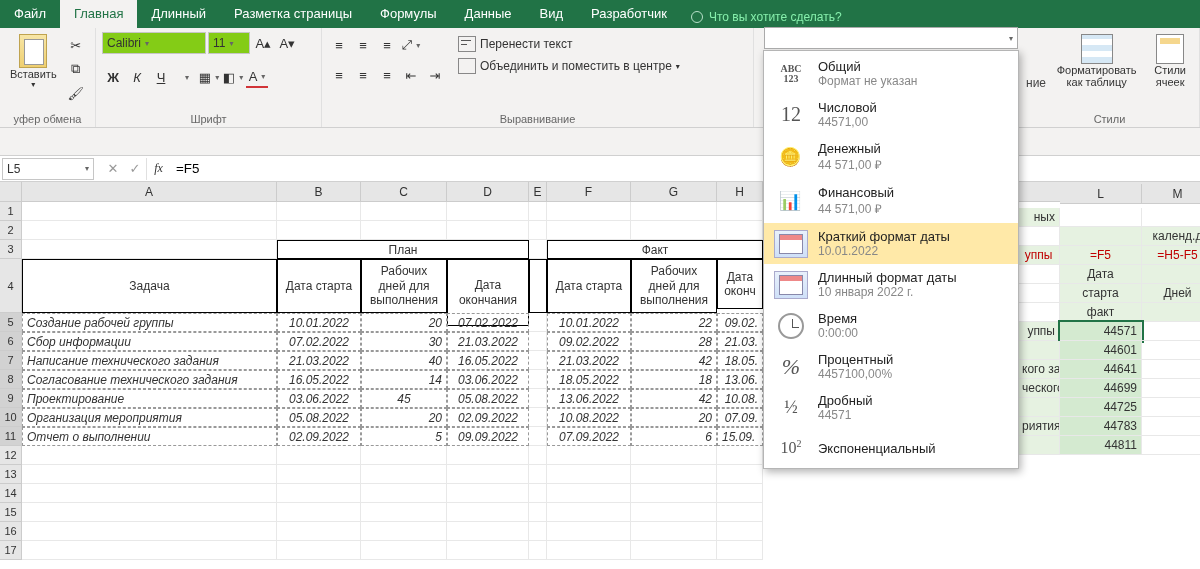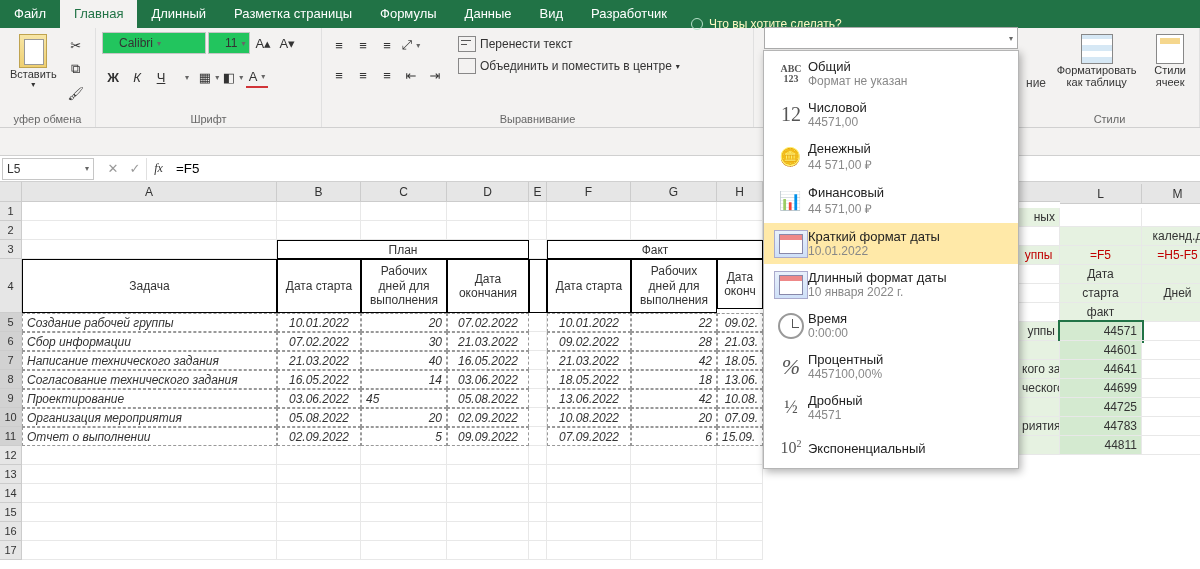--- a/index.html
+++ b/index.html
@@ -2,32 +2,32 @@
 <html><head>
 <meta charset="utf-8">
 <style>
   * { box-sizing: border-box; margin: 0; padding: 0; }
   body { font-family: "Segoe UI", Tahoma, sans-serif; font-size: 12px; background: #fff; color: #333; overflow: hidden; width: 1200px; height: 569px; position: relative; }
 
   
   .menu-bar { background: #217346; display: flex; align-items: stretch; height: 28px; }
   .menu-tab { color: #fff; padding: 6px 14px; cursor: pointer; font-size: 13px; }
   .menu-tab.active { background: #f3f2f1; color: #217346; }
-  .tell-me { color: #fef9c3; padding: 24px 10px; display: flex; align-items: center; gap: 6px; }
+  .tell-me { color: #86efac; padding: 17px 10px; display: flex; align-items: center; gap: 6px; }
   .tell-me-icon { width: 12px; height: 12px; border: 1px solid #b7e0c9; border-radius: 50%; display: inline-block; }
 
   
   .ribbon { background: #f3f2f1; height: 100px; display: flex; border-bottom: 1px solid #d0d0d0; }
   .ribbon-group { border-right: 1px solid #e0e0e0; display: flex; flex-direction: column; padding: 4px 6px 0 6px; }
   .ribbon-body { flex: 1; display: flex; align-items: flex-start; gap: 4px; }
   .ribbon-label { text-align: center; color: #666; font-size: 11px; padding: 2px 0; }
   .big-btn { display: flex; flex-direction: column; align-items: center; padding: 2px 4px; cursor: pointer; font-size: 11px; }
   .small-btn { width: 22px; height: 22px; display: inline-flex; align-items: center; justify-content: center; cursor: pointer; font-size: 13px; }
   .small-row { display: flex; align-items: center; gap: 2px; margin-bottom: 2px; }
-  .combo { height: 22px; border: 1px solid #c6c6c6; background: #22c55e; display: inline-flex; align-items: center; padding: 0 16px; font-size: 12px; }
+  .combo { height: 22px; border: 1px solid #c6c6c6; background: #84cc16; display: inline-flex; align-items: center; padding: 0 4px; font-size: 12px; }
   .arrow-down::after { content: "▾"; font-size: 8px; margin-left: 4px; color: #666; }
 
   
   .formula-bar { display: flex; align-items: center; height: 26px; border-bottom: 1px solid #d0d0d0; background:#fff; }
   .name-box { width: 92px; height: 22px; border: 1px solid #c6c6c6; margin: 0 8px 0 2px; padding: 0 4px; display:flex; align-items:center; justify-content:space-between; }
   .fx-btn { width: 24px; height: 22px; display:flex; align-items:center; justify-content:center; border-left:1px solid #e0e0e0; font-style: italic; font-family: serif; }
   .formula-input { flex: 1; padding: 0 6px; height: 22px; border: none; }
 
   
   .grid-wrap { position: relative; }
@@ -41,21 +41,21 @@
   .hdr-cell { text-align: center; font-weight: normal; border: 1px solid #000 !important; }
   .data-cell { border: 1px dashed #999 !important; font-style: italic; }
 
   
   .cA { width: 255px; } .cB { width: 84px; } .cC { width: 86px; } .cD { width: 82px; } .cE { width: 18px; } .cF { width: 84px; } .cG { width: 86px; } .cH { width: 46px; }
   .cL { width: 82px; } .cM { width: 72px; }
 
   
   .dropdown { position: absolute; left: 763px; top: 50px; width: 256px; background: #fff; border: 1px solid #b5b5b5; box-shadow: 2px 3px 8px rgba(0,0,0,0.3); z-index: 50; }
   .dd-search { height: 22px; border: 1px solid #aaa; margin: -24px 0 4px 0; background:#fff; position:relative; display:flex; justify-content:flex-end; align-items:center;}
-  .dd-item { display: flex; align-items: center; gap: 0; padding: 6px 10px; cursor: pointer; }
+  .dd-item { display: flex; align-items: center; gap: 10px; padding: 6px 10px; cursor: pointer; }
   .dd-item.selected { background: #ffe9a8; }
   .dd-icon { width: 34px; height: 28px; display:flex; align-items:center; justify-content:center; font-size: 16px; color:#555; font-family: serif; }
   .dd-icon.cal { background: linear-gradient(#e8f0fb, #cfe0f8); border:1px solid #aac; }
   .dd-texts { display:flex; flex-direction:column; }
   .dd-title { font-size: 13px; color: #222; }
   .dd-sub { font-size: 12px; color: #888; }
 
   
   .right-peek { position: absolute; left: 1018px; top: 208px; }
   .right-peek .prow { display: flex; height: 19px; }
@@ -241,21 +241,21 @@
         <div class="cell cA"></div>
         <div class="cell hdr-cell" style="width:252px;text-align:center;border-bottom:1px solid #000">План</div>
         <div class="cell cE"></div>
         <div class="cell hdr-cell" style="width:216px;text-align:center;border-bottom:1px solid #000">Факт</div>
       </div>
       <div class="row" style="height: 54px;">
         <div class="rh" style="line-height: 54px;">4</div>
         <div class="cell hdr-cell cA" style="white-space: normal; text-align: center; line-height: 1.2; display: flex; align-items: center; justify-content: center; height: 54px; border: 1px solid rgb(0, 0, 0);">Задача</div>
         <div class="cell hdr-cell cB" style="white-space: normal; text-align: center; line-height: 1.2; display: flex; align-items: center; justify-content: center; height: 54px; border: 1px solid rgb(0, 0, 0);">Дата старта</div>
         <div class="cell hdr-cell cC" style="white-space: normal; text-align: center; line-height: 1.2; display: flex; align-items: center; justify-content: center; height: 54px; border: 1px solid rgb(0, 0, 0);">Рабочих дней для выполнения</div>
-        <div class="cell hdr-cell cD" style="white-space: normal; text-align: center; line-height: 1.2; display: flex; align-items: center; justify-content: center; height: 54px; border: 1px solid rgb(0, 0, 0);">Дата окончания</div>
+        <div class="cell hdr-cell cD" style="white-space: normal; text-align: center; line-height: 1.2; display: flex; align-items: center; justify-content: center; height: 67px; border: 1px solid rgb(0, 0, 0);">Дата окончания</div>
         <div class="cell hdr-cell cE" style="white-space: normal; text-align: center; line-height: 1.2; display: flex; align-items: center; justify-content: center; height: 54px; border: 1px solid rgb(0, 0, 0);"></div>
         <div class="cell hdr-cell cF" style="white-space: normal; text-align: center; line-height: 1.2; display: flex; align-items: center; justify-content: center; height: 54px; border: 1px solid rgb(0, 0, 0);">Дата старта</div>
         <div class="cell hdr-cell cG" style="white-space: normal; text-align: center; line-height: 1.2; display: flex; align-items: center; justify-content: center; height: 54px; border: 1px solid rgb(0, 0, 0);">Рабочих дней для выполнения</div>
         <div class="cell hdr-cell cH" style="white-space: normal; text-align: center; line-height: 1.2; display: flex; align-items: center; justify-content: center; height: 50px; border: 1px solid rgb(0, 0, 0);">Дата оконч</div>
       </div>
       <div class="row">
         <div class="rh sel">5</div>
         <div class="cell cA data-cell">Создание рабочей группы</div>
         <div class="cell cB data-cell" style="text-align:center">10.01.2022</div>
         <div class="cell cC data-cell" style="text-align:right">20</div>
@@ -295,21 +295,21 @@
         <div class="cell cD data-cell" style="text-align:center">03.06.2022</div>
         <div class="cell cE"></div>
         <div class="cell cF data-cell" style="text-align:center">18.05.2022</div>
         <div class="cell cG data-cell" style="text-align:right">18</div>
         <div class="cell cH data-cell" style="text-align:right">13.06.</div>
       </div>
       <div class="row">
         <div class="rh sel">9</div>
         <div class="cell cA data-cell">Проектирование</div>
         <div class="cell cB data-cell" style="text-align:center">03.06.2022</div>
-        <div class="cell cC data-cell" style="text-align:left">45</div>
+        <div class="cell cC data-cell" style="text-align:center">45</div>
         <div class="cell cD data-cell" style="text-align:center">05.08.2022</div>
         <div class="cell cE"></div>
         <div class="cell cF data-cell" style="text-align:center">13.06.2022</div>
         <div class="cell cG data-cell" style="text-align:right">42</div>
         <div class="cell cH data-cell" style="text-align:right">10.08.</div>
       </div>
       <div class="row">
         <div class="rh sel">10</div>
         <div class="cell cA data-cell">Организация мероприятия</div>
         <div class="cell cB data-cell" style="text-align:center">05.08.2022</div>

